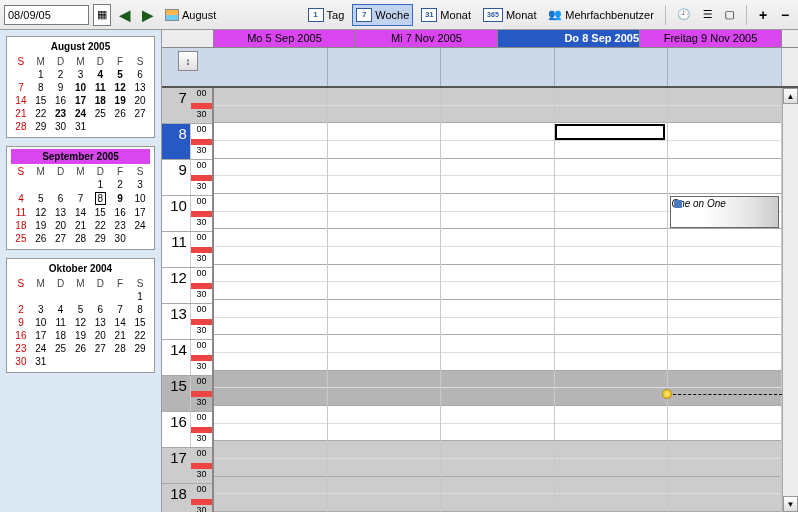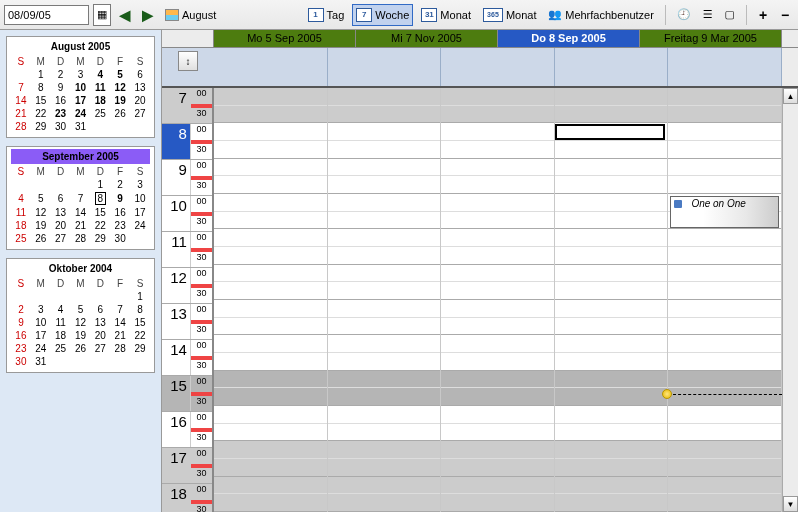--- a/index.html
+++ b/index.html
@@ -12,57 +12,57 @@
 .icon-box { width: 16px; height: 14px; border: 1px solid #2d5a9c; background: #fff; display: inline-flex; align-items: center; justify-content: center; font-size: 8px; font-weight: bold; color: #2d5a9c; }
 .icon-box.wide { width: 20px; font-size: 7px; }
 .arrow { font-size: 14px; color: #1a5c1a; font-weight: bold; }
 .sep { width: 1px; height: 20px; background: #bbb; margin: 0 3px; }
 .heute-icon { width: 14px; height: 12px; background: linear-gradient(to bottom, #ffb84d 50%, #6ecdf0 50%); border: 1px solid #888; }
 
 .main { display: flex; height: 482px; }
 .sidebar { width: 162px; background: #dde8f5; padding: 6px; display: flex; flex-direction: column; gap: 8px; border-right: 1px solid #999; }
 .mini-cal { background: #fff; border: 1px solid #999; padding: 2px 4px 4px; font-size: 10px; }
 .mini-cal .title { text-align: center; font-weight: bold; padding: 2px 0; margin-bottom: 1px; }
-.mini-cal.current .title { background: #8b5cf6; color: #000; }
+.mini-cal.current .title { background: #d946ef; color: #000; }
 .mini-cal table { width: 100%; border-collapse: collapse; table-layout: fixed; }
 .mini-cal th, .mini-cal td { text-align: center; padding: 1px 0; font-size: 10px; width: 14.28%; }
 .mini-cal th { font-weight: normal; color: #444; }
 .mini-cal th.sun, .mini-cal td.sun { color: #c00; }
 .mini-cal td.bold { font-weight: bold; }
 .mini-cal td.todaybox span { border: 1px solid #000; padding: 0 2px; display: inline-block; }
 
 .cal-area { flex: 1; display: flex; flex-direction: column; position: relative; }
 .day-headers { display: flex; height: 18px; background: #ececec; border-bottom: 1px solid #888; }
 .dh-time { width: 52px; border-right: 1px solid #888; }
-.dh-day { flex: 1; border-right: 1px solid #888; text-align: center; padding-top: 2px; font-size: 11px; background: #4d7c0f; }
-.dh-day.selected { background: #2659c4; color: #fff; font-weight: bold; }
+.dh-day { flex: 1; border-right: 1px solid #888; text-align: center; padding-top: 2px; font-size: 11px; background: #d946ef; }
+.dh-day.selected { background: #2659c4; color: #fff; font-weight: bold; text-align: right; }
 .dh-scroll { width: 16px; }
 .allday-row { display: flex; height: 40px; background: #cdd8e8; border-bottom: 2px solid #555; }
 .ad-time { width: 52px; display: flex; align-items: flex-start; justify-content: center; padding-top: 3px; }
 .collapse-btn { width: 20px; height: 20px; border: 1px solid #888; background: linear-gradient(#fff,#e0e0e0); display: flex; align-items: center; justify-content: center; font-size: 10px; }
 .ad-day { flex: 1; border-right: 1px solid #9aaec8; }
 .ad-scroll { width: 16px; background: #ececec; }
 .grid-wrap { flex: 1; display: flex; overflow: hidden; position: relative; }
 .time-col { width: 52px; border-right: 2px solid #888; }
 .hour-block { height: 36px; display: flex; border-bottom: 1px solid #aaa; }
 .hour-block.off { background: #ccc; }
 .hour-block.current .hour-num { background: #2659c4; color: #fff; }
 .hour-block.dark { background: #b5b5b5; }
 .hour-num { width: 30px; text-align: right; font-size: 15px; padding-right: 3px; padding-top: 1px; border-right: 1px solid #ccc; }
 .hour-mins { width: 22px; display: flex; flex-direction: column; }
-.hour-mins div { flex: 1; font-size: 9px; text-align: center; border-bottom: 4px solid #ef4444; }
+.hour-mins div { flex: 1; font-size: 9px; text-align: center; border-bottom: 6px solid #ef4444; }
 .hour-mins div:last-child { border-bottom: none; }
 .days-cols { flex: 1; display: flex; position: relative; }
 .day-col { flex: 1; border-right: 1px solid #c8c8c8; display: flex; flex-direction: column; position: relative; }
 .slot { height: 18px; border-bottom: 1px solid #ddd; }
 .slot.hourline { border-bottom: 1px solid #aaa; }
 .slot.off { background: #ccc; }
 .slot.dark { background: #b5b5b5; }
 .sel-slot { position: absolute; border: 2px solid #000; background: #fff; z-index: 5; }
-.event { position: absolute; border: 1px solid #666; background: linear-gradient(to right, #fff 30%, #e8e8e8 70%, #ccc); font-size: 10px; font-style: italic; padding: 1px 2px 1px 20px; z-index: 5; }
+.event { position: absolute; border: 1px solid #666; background: linear-gradient(to right, #fff 30%, #e8e8e8 70%, #ccc); font-size: 10px; font-style: italic; padding: 1px 2px 1px 0; z-index: 5; }
 .event::before { content: ""; position: absolute; left: 3px; top: 3px; width: 8px; height: 8px; background: #4a7ac2; border-radius: 1px; }
 .now-line { position: absolute; border-top: 1px dashed #000; z-index: 4; }
 .now-dot { position: absolute; width: 10px; height: 10px; background: radial-gradient(#ffe680, #e5b800); border-radius: 50%; border: 1px solid #b89400; z-index: 6; }
 .vscroll { width: 16px; background: #ececec; border-left: 1px solid #aaa; display: flex; flex-direction: column; }
 .vs-btn { height: 16px; background: linear-gradient(#fff,#ddd); border: 1px solid #999; display: flex; align-items: center; justify-content: center; font-size: 8px; }
 .vs-track { flex: 1; }
 .person-icon { color: #666; font-size: 11px; }
 </style>
 </head>
 <body>
@@ -317,21 +317,21 @@
         </table>
       </div>
     </div>
   <div class="cal-area">
     <div class="day-headers">
       <div class="dh-time"></div>
       <div id="dhs" style="flex:1;display:flex">
           <div class="dh-day">Mo 5 Sep 2005</div>
           <div class="dh-day">Mi 7 Nov 2005</div>
           <div class="dh-day selected">Do 8 Sep 2005</div>
-          <div class="dh-day">Freitag 9 Mar 2005</div>
+          <div class="dh-day">Freitag 9 Nov 2005</div>
         </div>
       <div class="dh-scroll"></div>
     </div>
     <div class="allday-row">
       <div class="ad-time">
         <div class="collapse-btn">
             <span>↕</span>
           </div>
       </div>
       <div id="ads" style="flex:1;display:flex">

